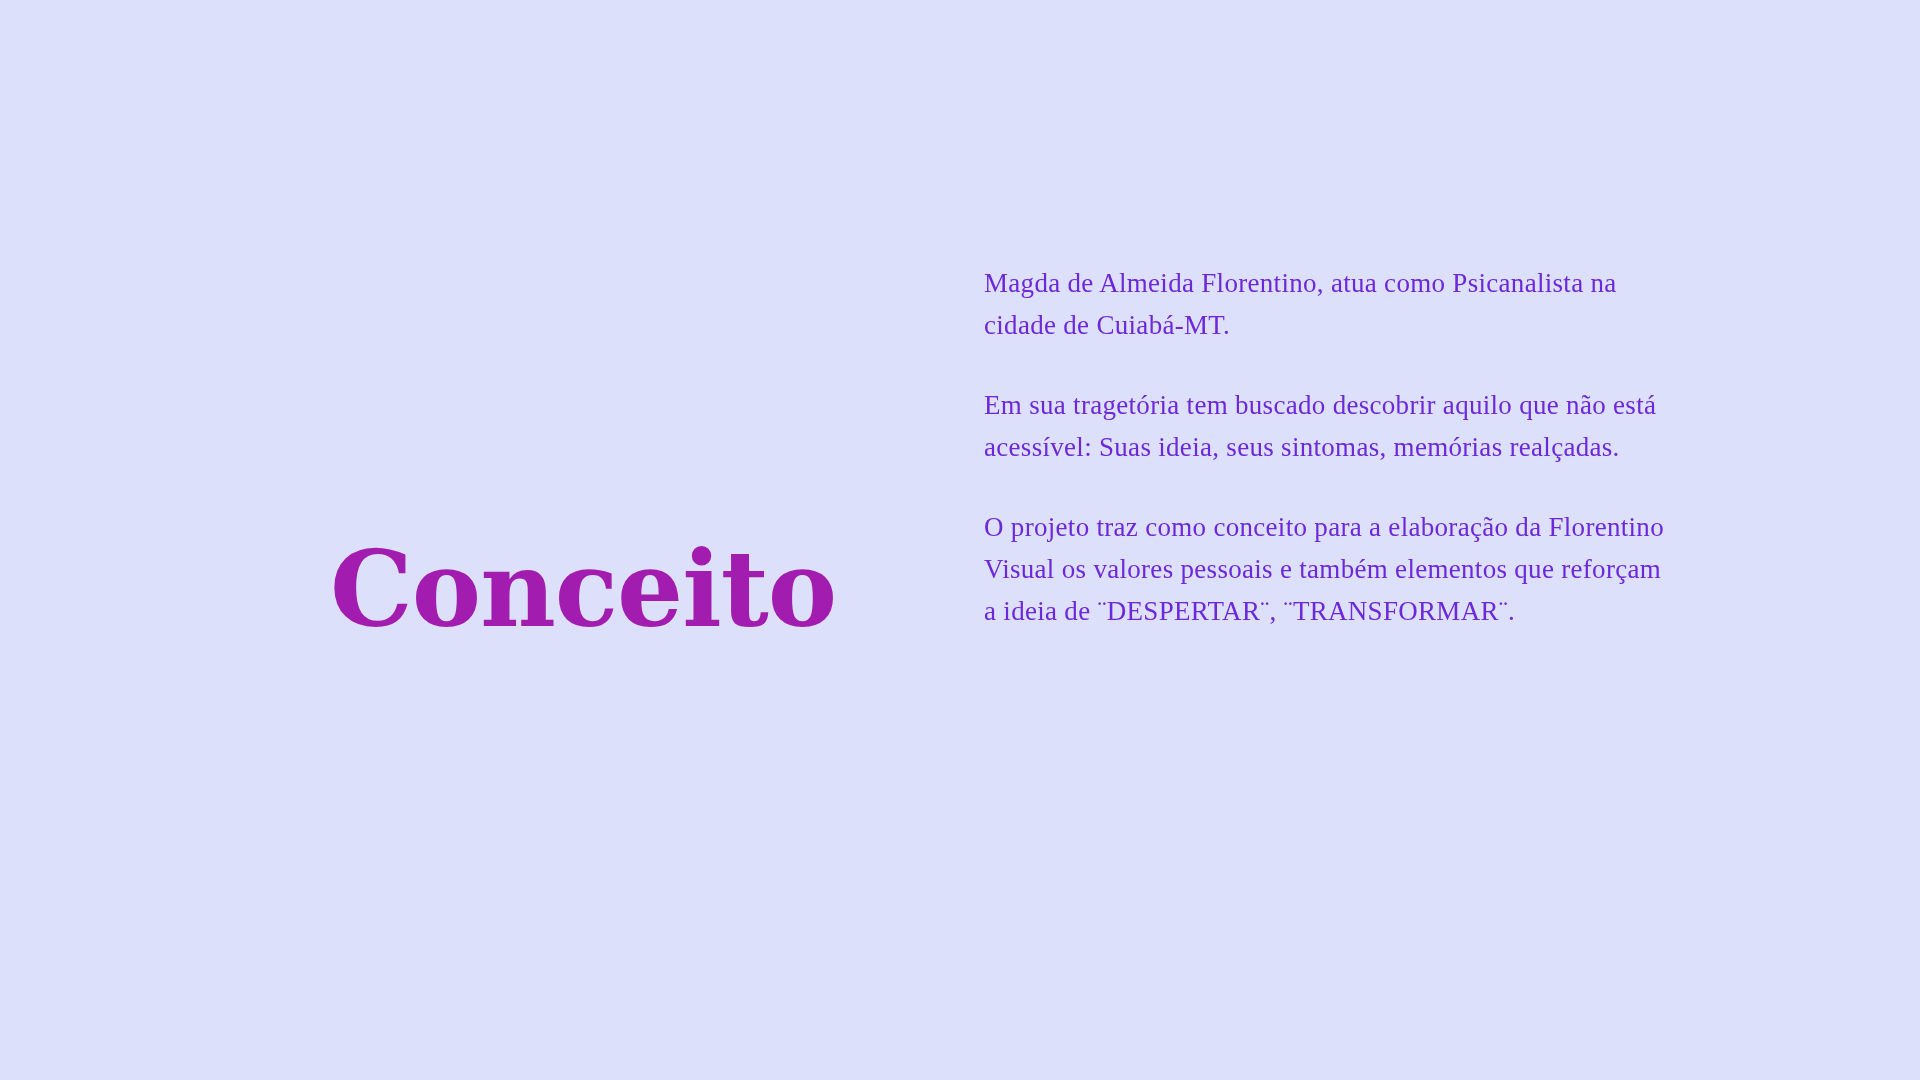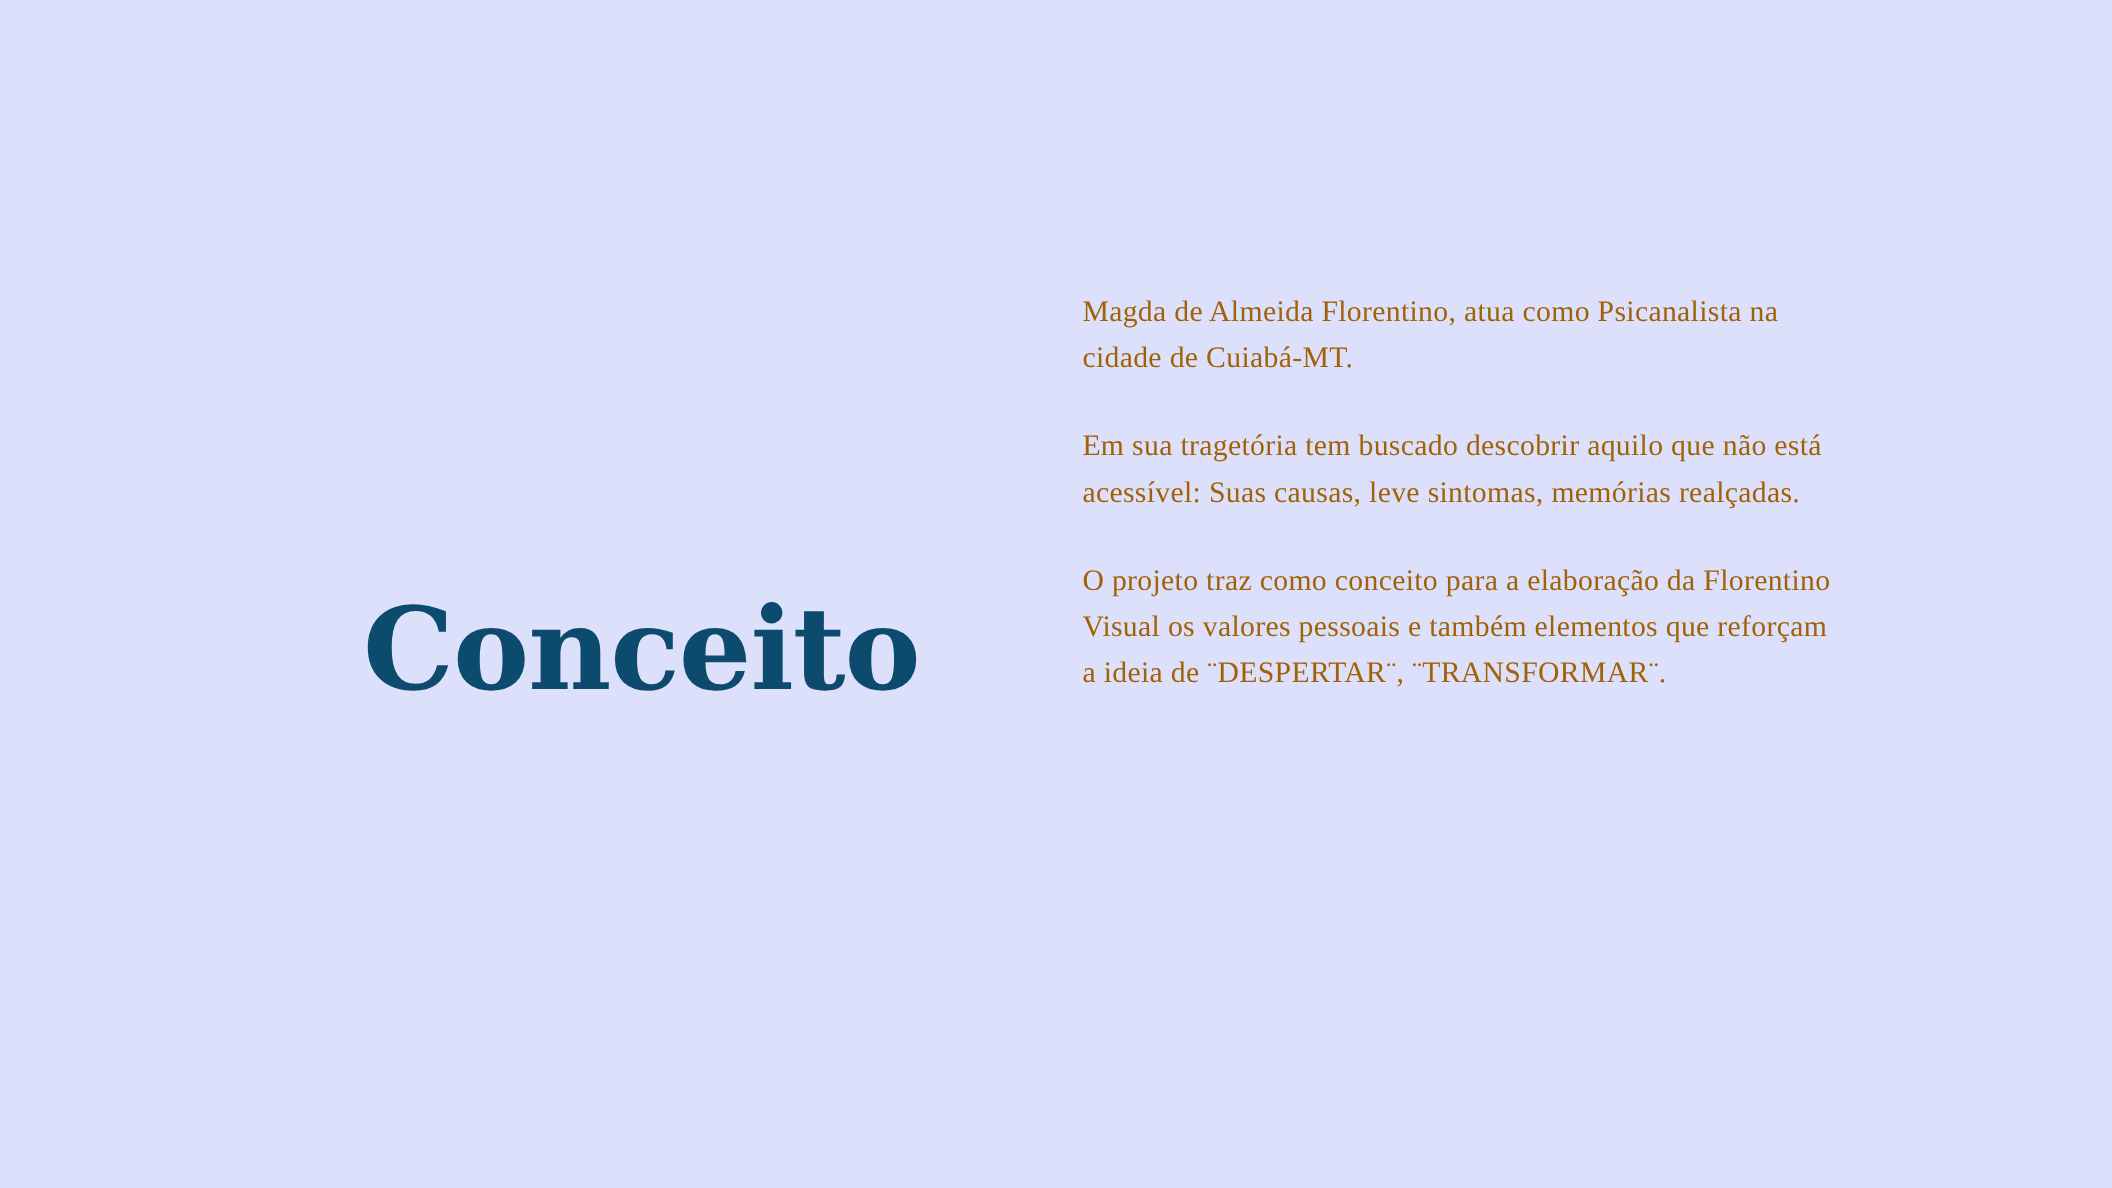--- a/index.html
+++ b/index.html
@@ -22,48 +22,48 @@
   }
   .heading {
     position: absolute;
     left: 330px;
     top: 468px;
     font-family: "DejaVu Serif", "Liberation Serif", serif;
     font-weight: 700;
     font-size: 104px;
     line-height: 1.0;
     letter-spacing: -1px;
-    color: #0c4a6e;
+    color: #a21caf;
     white-space: nowrap;
     text-align: right;
   }
   .body-column {
     position: absolute;
     left: 984px;
     top: 262px;
     width: 680px;
   }
   .paragraph {
     font-family: "Liberation Serif", "DejaVu Serif", serif;
     font-size: 27px;
     line-height: 42px;
-    color: #a16207;
+    color: #6d28d9;
     margin: 0 0 38px 0;
     letter-spacing: 0.3px;
   }
   .paragraph:last-child {
     margin-bottom: 0;
   }
 </style>
 </head>
 <body>
 
 <div class="slide">
 
   <h1 class="heading">Conceito</h1>
 
   <div class="body-column">
     <p class="paragraph">Magda de Almeida Florentino, atua como Psicanalista na cidade de Cuiabá-MT.</p>
-    <p class="paragraph">Em sua tragetória tem buscado descobrir aquilo que não está acessível: Suas causas, leve sintomas, memórias realçadas.</p>
+    <p class="paragraph">Em sua tragetória tem buscado descobrir aquilo que não está acessível: Suas ideia, seus sintomas, memórias realçadas.</p>
     <p class="paragraph">O projeto traz como conceito para a elaboração da Florentino Visual os valores pessoais e também elementos que reforçam a ideia de ¨DESPERTAR¨, ¨TRANSFORMAR¨.</p>
   </div>
 
 </div>
 
 </body></html>

